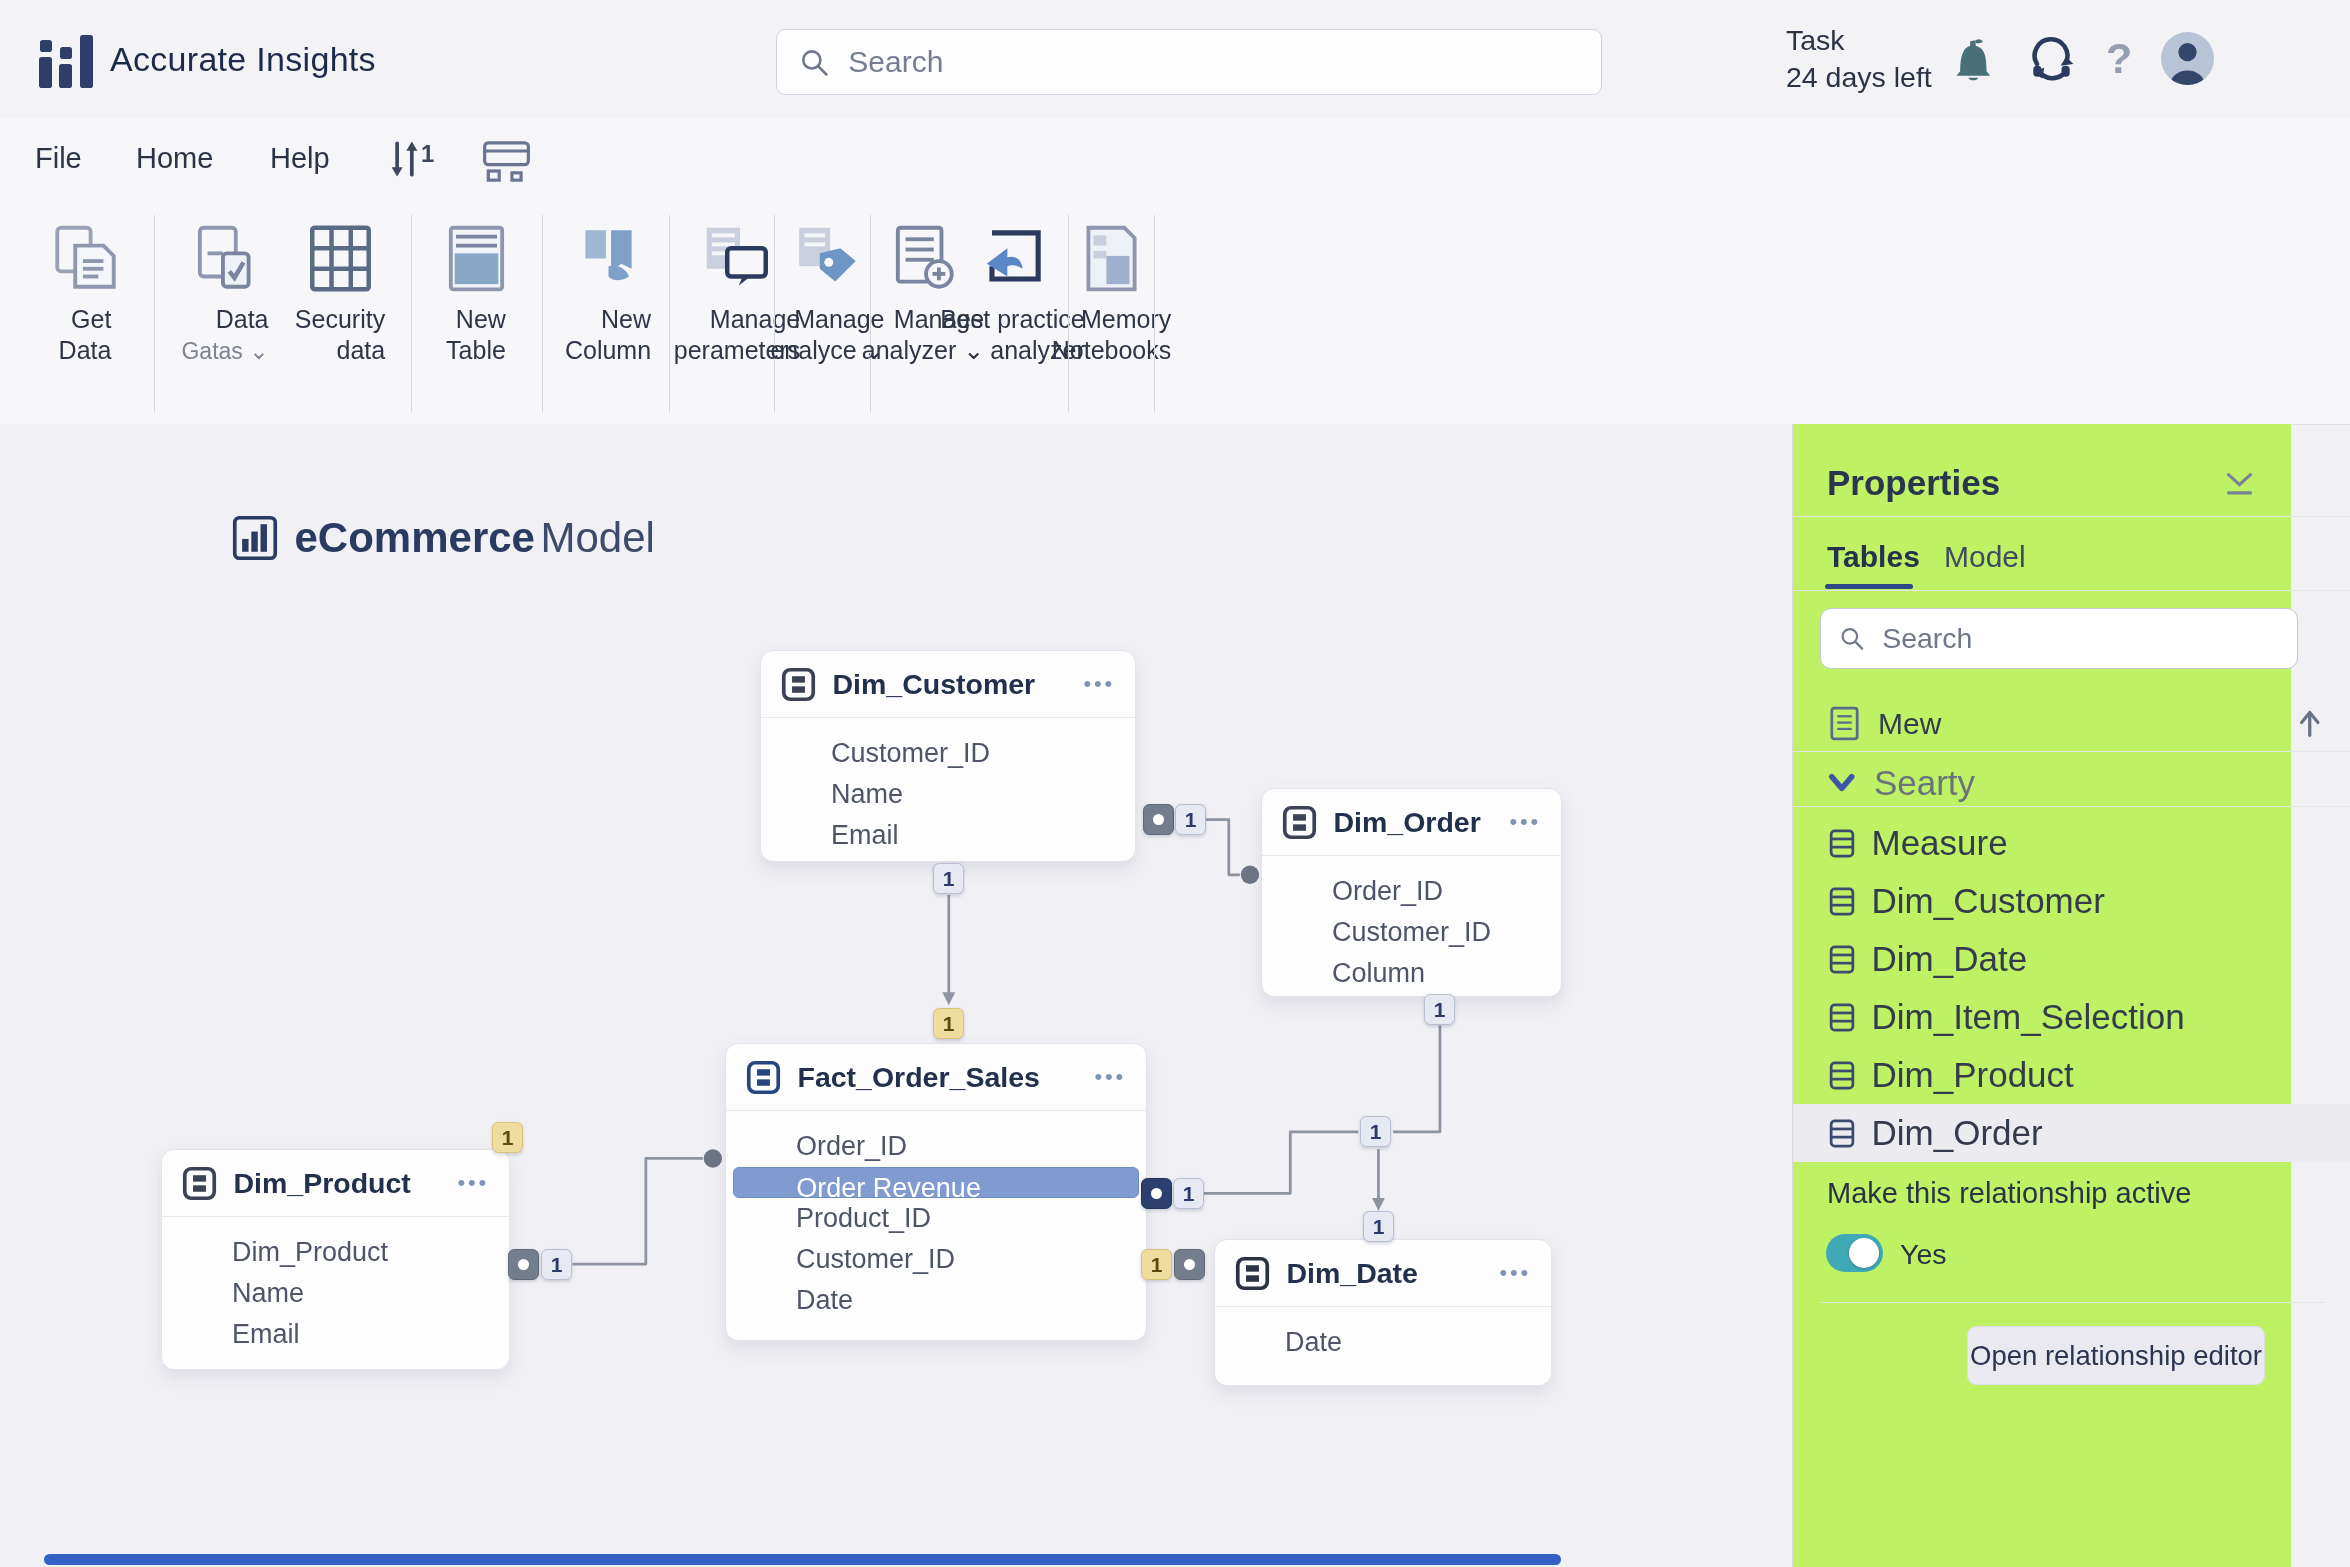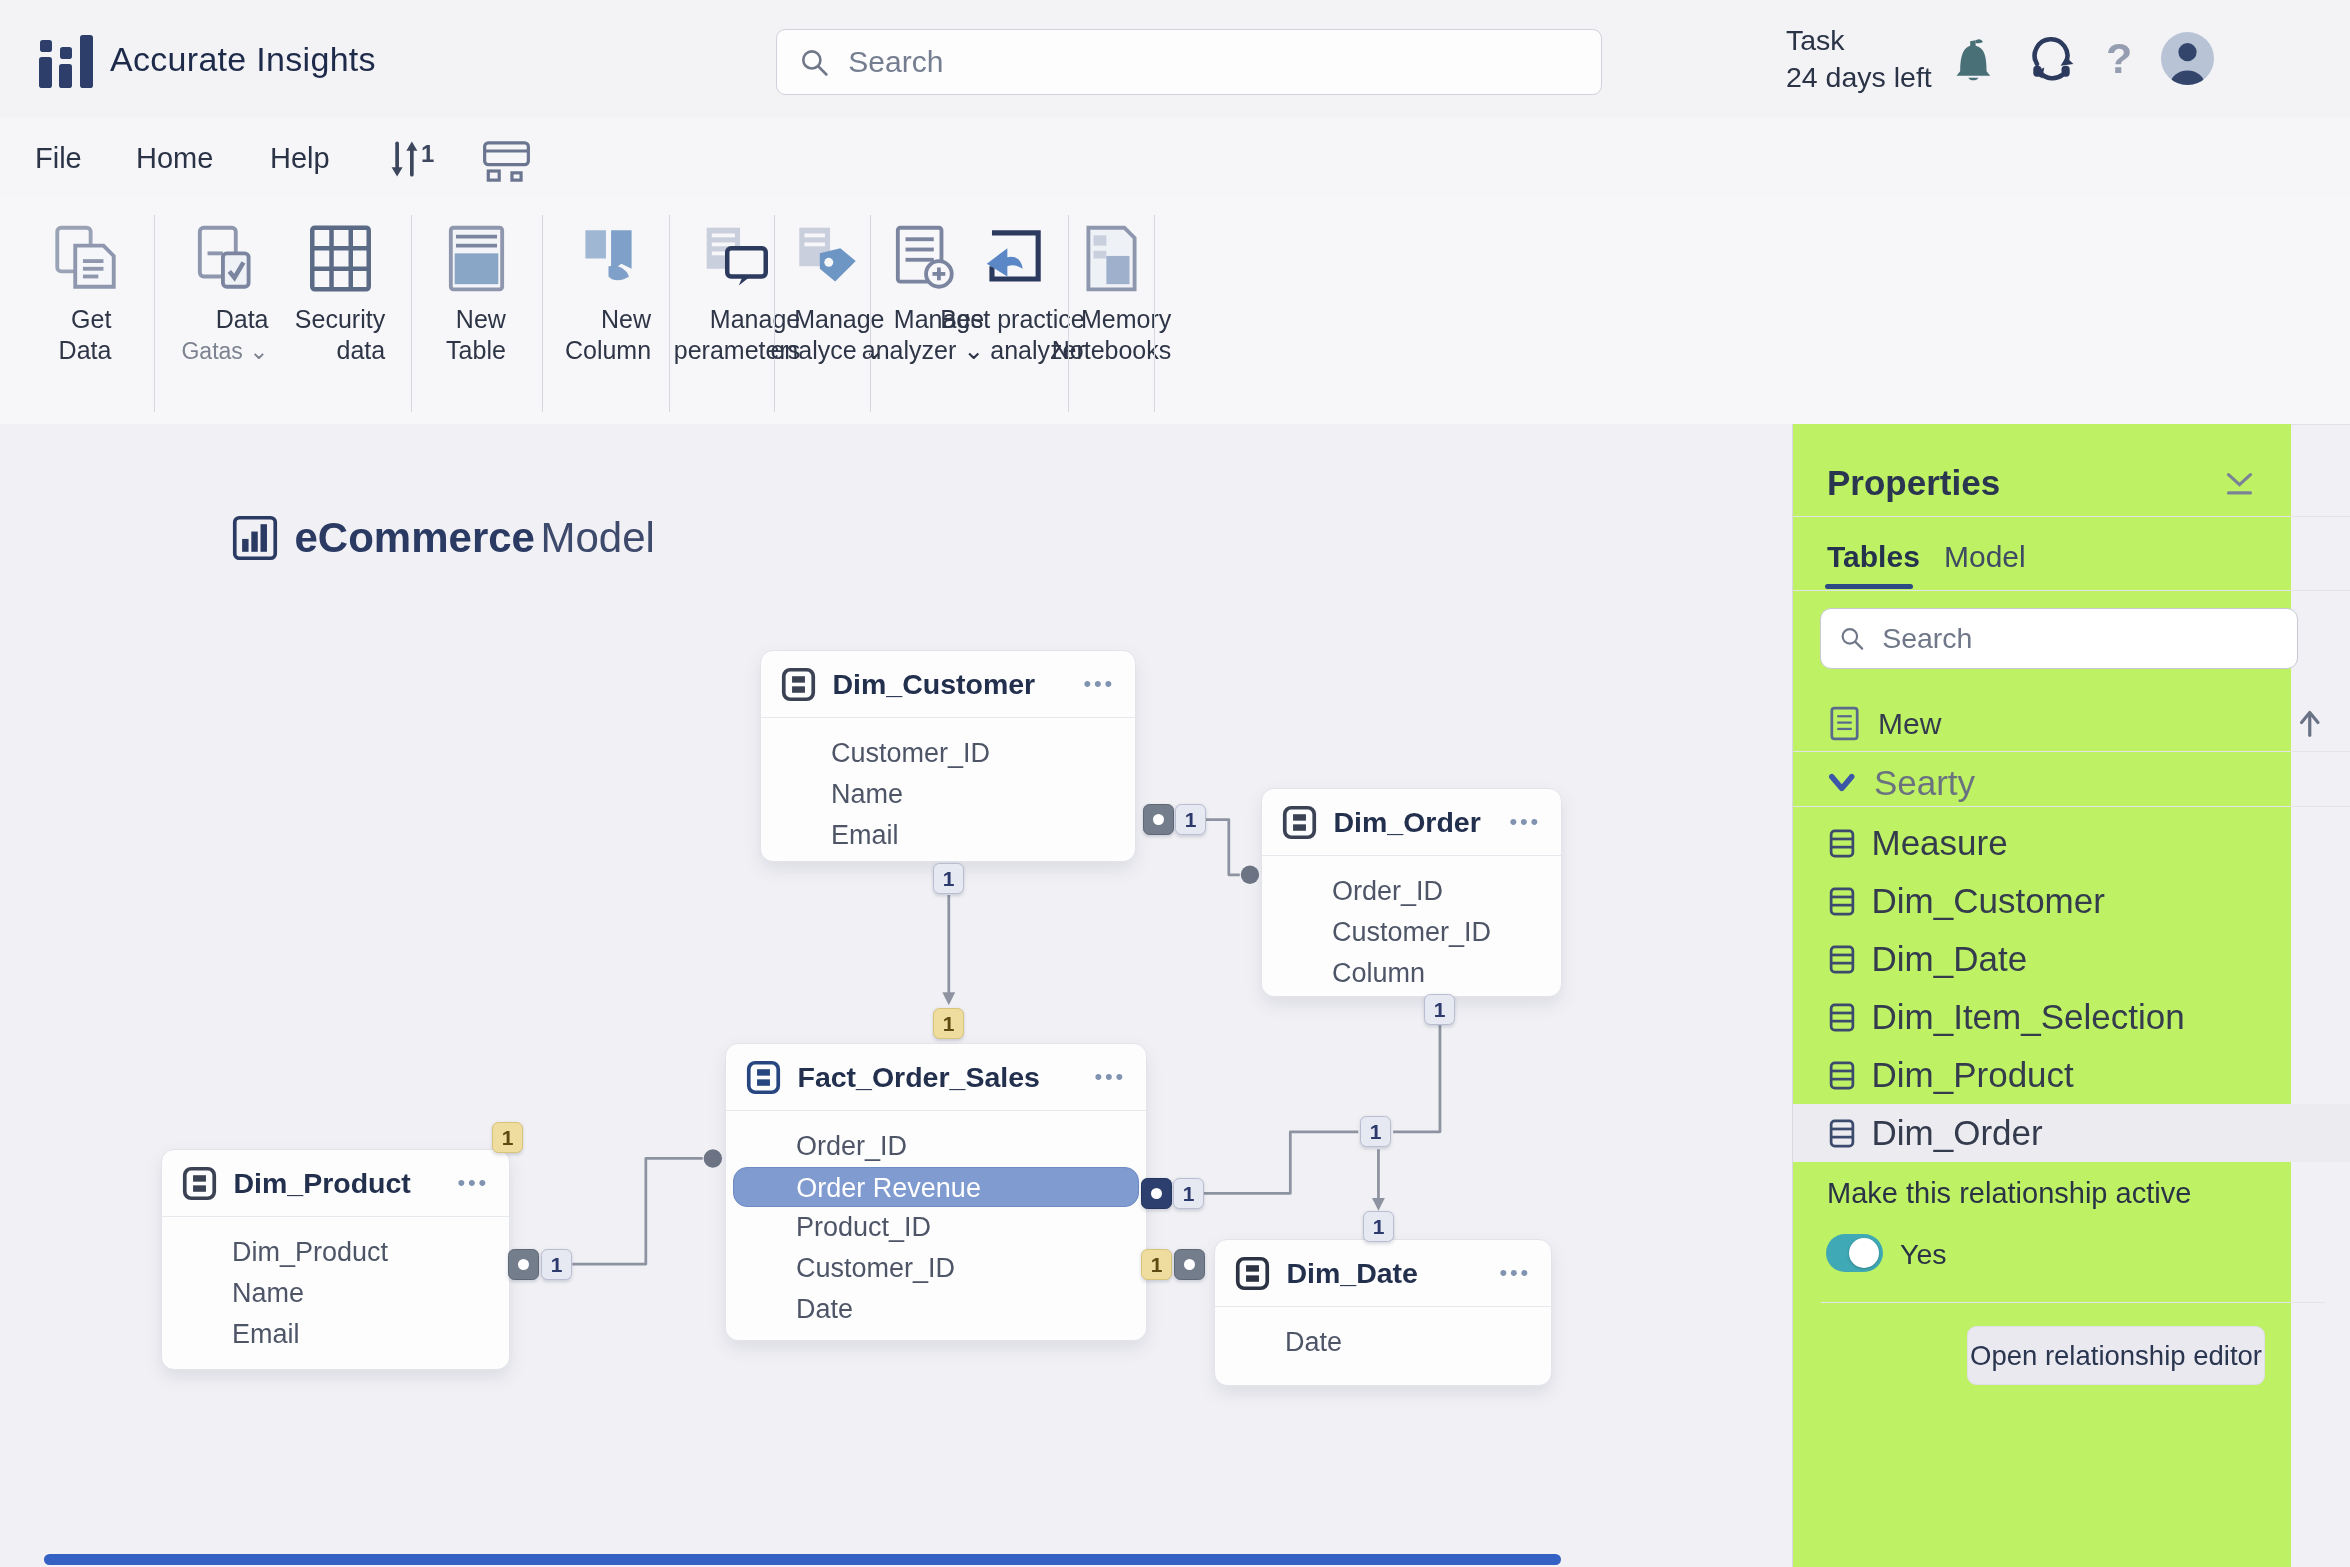--- a/index.html
+++ b/index.html
@@ -46,21 +46,21 @@
   .canvas-title{position:absolute;left:232px;top:90px;display:flex;align-items:center;gap:16.5px;}
   .canvas-title .tb{font-size:42px;font-weight:700;color:#2a3a63;}
   .canvas-title .tl{font-size:42px;font-weight:300;color:#3d4a6b;margin-left:5.5px;}
   .connector-svg{position:absolute;left:0;top:0;}
   .card{position:absolute;background:#fdfdfe;border:0.9px solid #e3e4ea;border-radius:13px;box-shadow:0 7.3px 16.5px rgba(40,50,80,.10);}
   .card-head{height:66px;display:flex;align-items:center;gap:16.5px;padding:0 20px;border-bottom:0.9px solid #e8e9ee;}
   .card-head .cname{font-size:28.5px;font-weight:700;color:#222f4d;}
   .card-head .cdots{margin-left:auto;font-size:22px;color:#8093b0;letter-spacing:2.8px;}
   .cfields{padding-top:14.7px;}
   .cfield{font-size:27px;color:#4d5567;padding-left:70px;height:41px;line-height:41px;}
-  .cfield.hl{background:#7f9bcf;color:#ffffff;margin:0 7.3px;border-radius:14px;padding-left:62px;height:40px;line-height:40px;border:0.9px solid #6e8cc4;box-sizing:border-box;}
+  .cfield.hl{background:#7f9bcf;color:#ffffff;margin:0 7.3px;border-radius:6px;padding-left:62px;height:31px;line-height:40px;border:0.9px solid #6e8cc4;box-sizing:border-box;}
   .badge{position:absolute;width:31px;height:31px;border-radius:6.4px;display:flex;align-items:center;justify-content:center;font-size:21px;font-weight:700;box-shadow:0 1.8px 3.7px rgba(40,50,80,.18);}
   .badge.one{background:#e7e9f2;border:0.9px solid #b9bdd1;color:#2b3a6b;box-sizing:border-box;}
   .badge.yellow{background:#eedd9e;border:0.9px solid #d9c376;color:#5c4a12;box-sizing:border-box;}
   .badge.many{background:#747d8c;border:0.9px solid #5f6877;box-sizing:border-box;}
   .badge.many-navy{background:#2c3f6e;border:0.9px solid #22345e;box-sizing:border-box;}
   .badge .wdot{width:11px;height:11px;background:#ffffff;border-radius:50%;}
   .hscroll{position:absolute;left:44px;top:1130px;width:1517px;height:11px;border-radius:5.5px;background:#3560c4;}
   
   .rpanel{position:absolute;left:1792px;top:424px;width:499px;height:1143px;background:#bef264;border-left:0.9px solid #d8d9e0;box-sizing:border-box;}
   .rp-title{position:absolute;left:34px;top:39px;font-size:35px;font-weight:600;color:#2a3550;}

